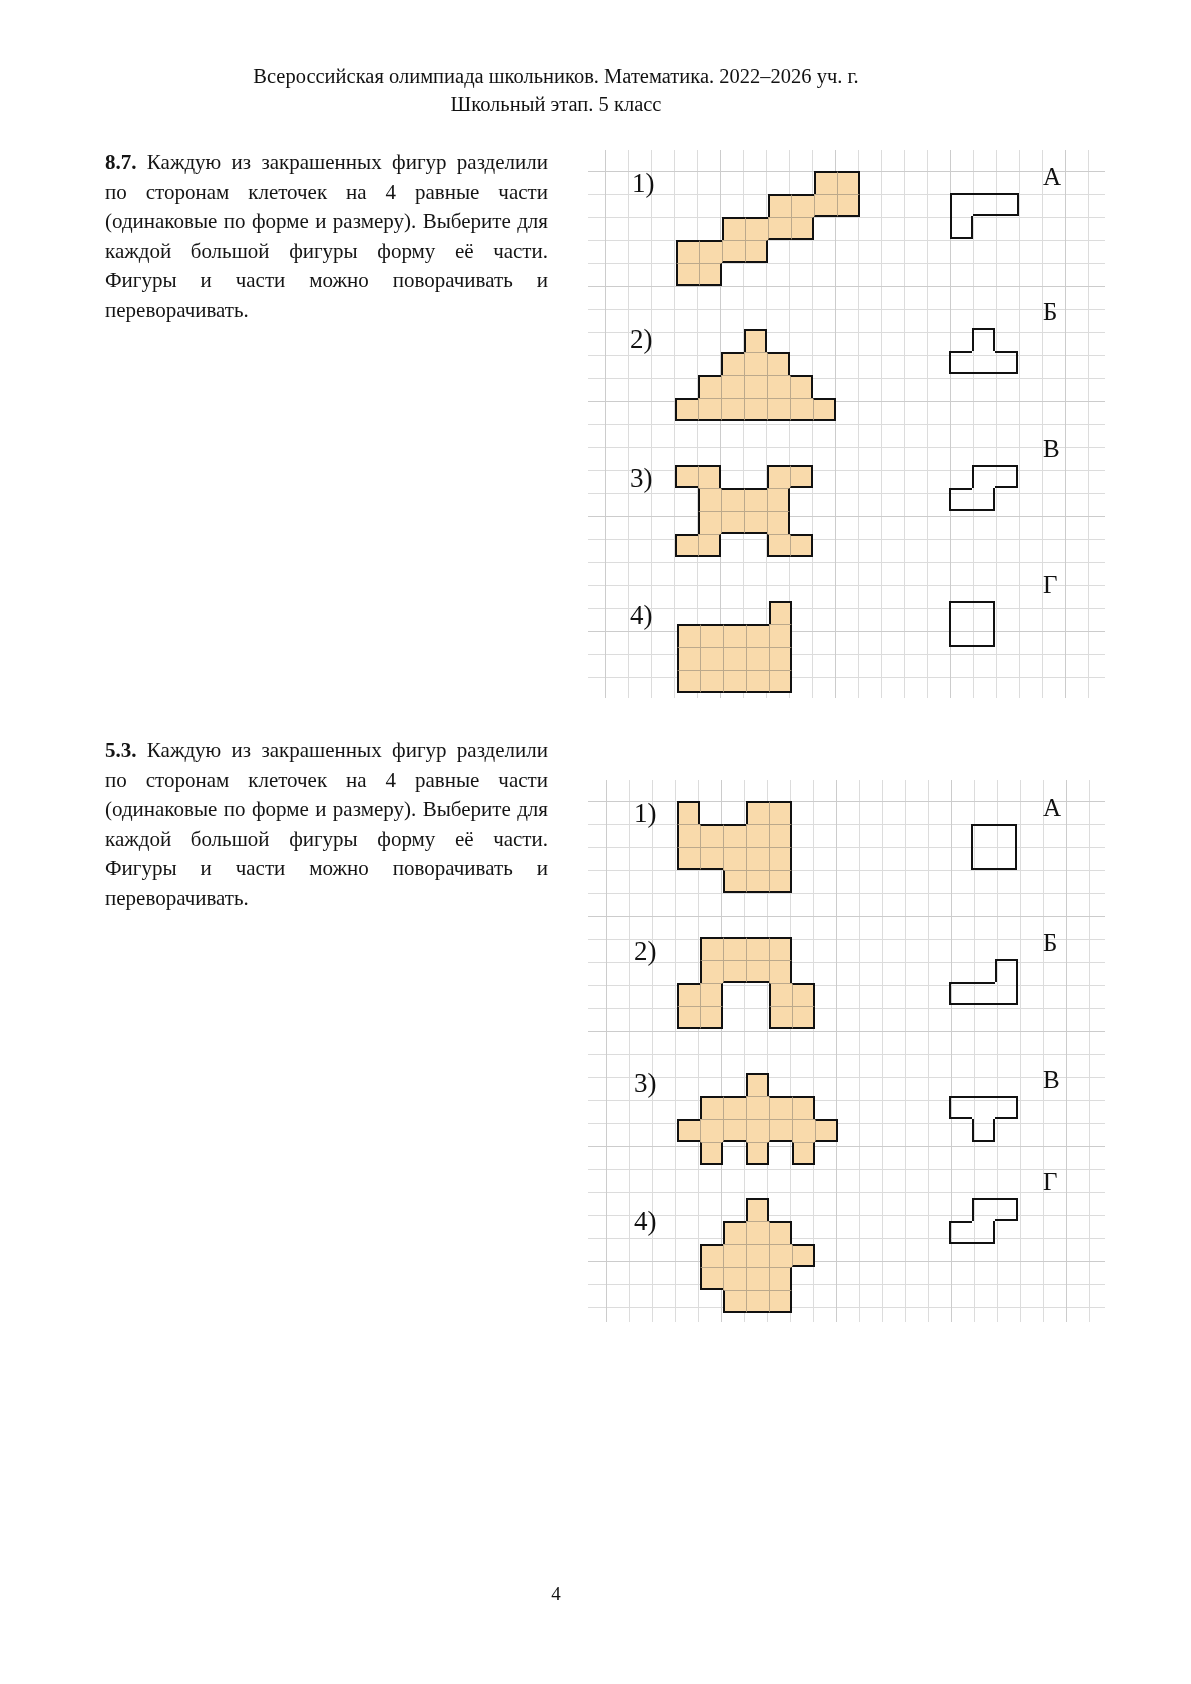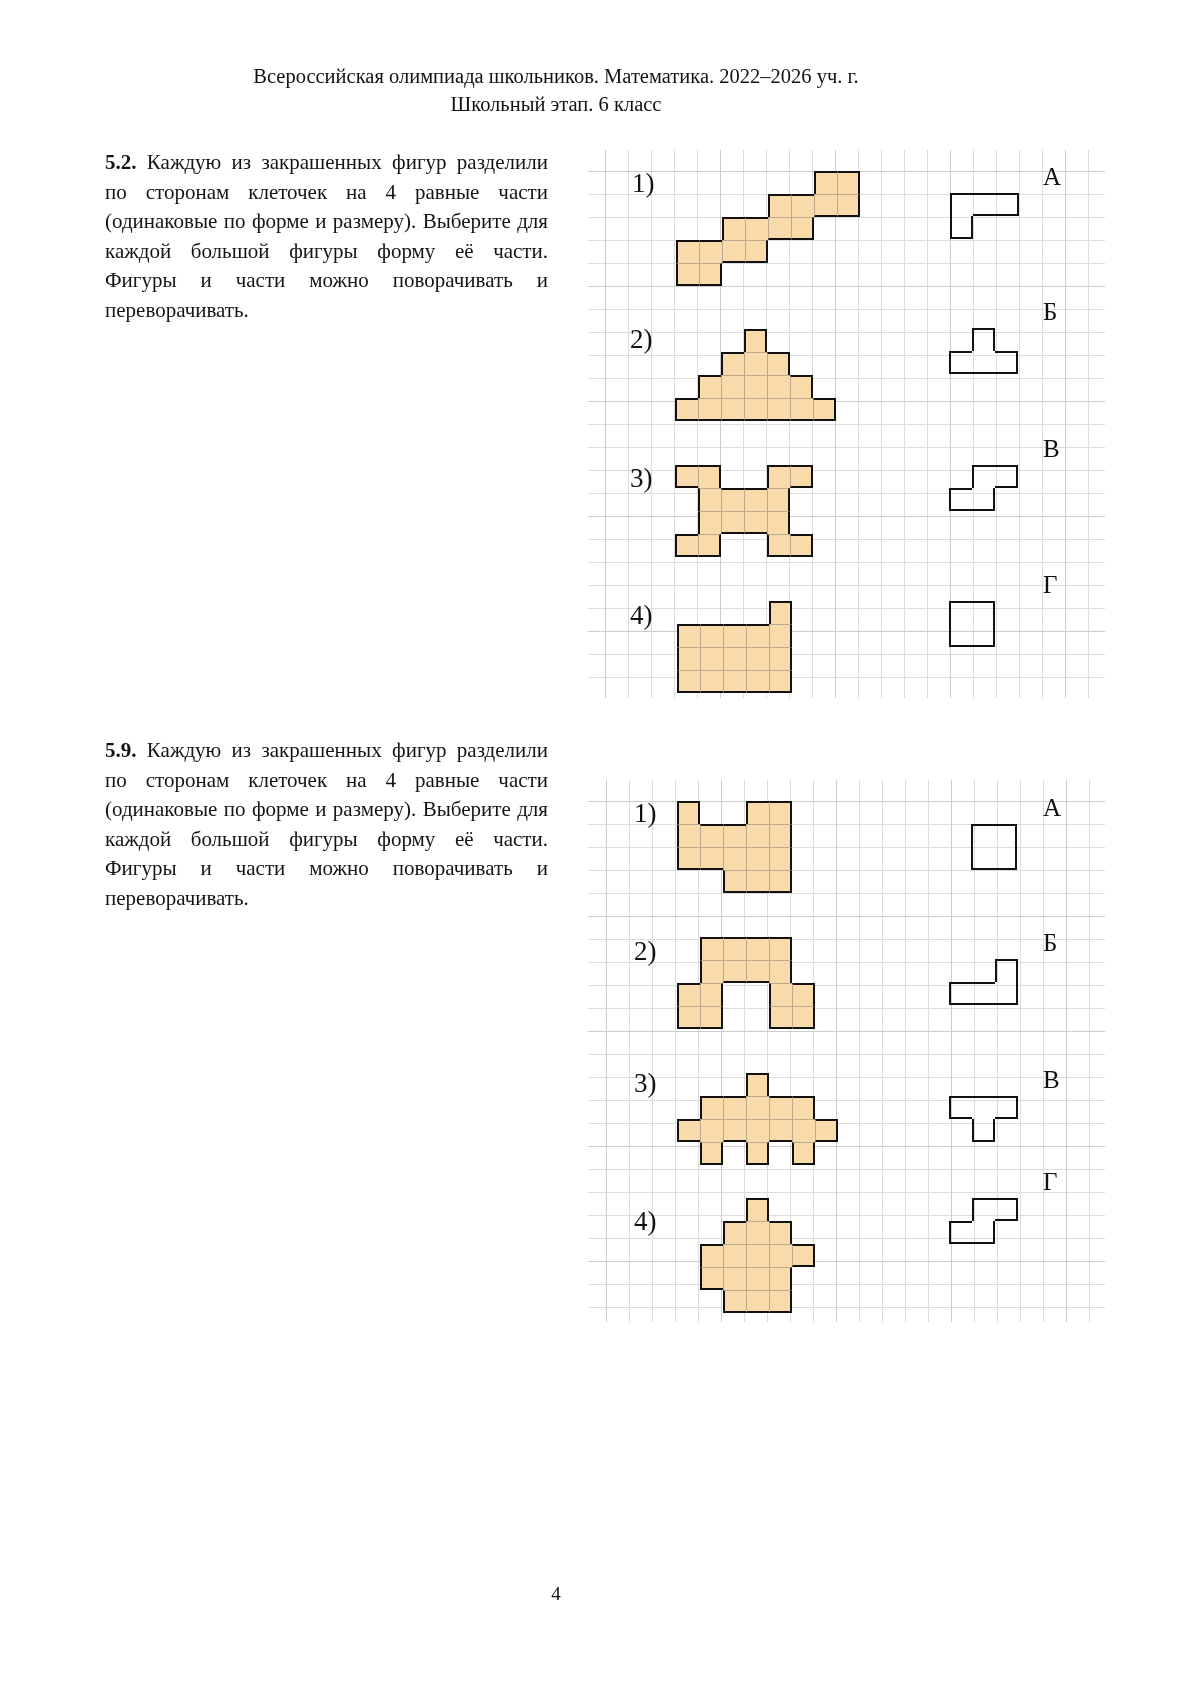--- a/index.html
+++ b/index.html
@@ -26,30 +26,30 @@
   .shape .cl{position:absolute; box-sizing:border-box;}
   .footer{position:absolute; left:0; top:1583px; width:1112px; text-align:center; font-size:19px;}
 </style>
 </head>
 <body>
 
 <div class="page" id="page">
 
   <div class="header">
     <div>Всероссийская олимпиада школьников. Математика. 2022–2026 уч. г.</div>
-    <div>Школьный этап. 6 класс</div>
+    <div>Школьный этап. 5 класс</div>
   </div>
 
   <div class="problem-text" id="text-5-2">
-    <span class="num">5.2.</span>
+    <span class="num">8.7.</span>
     <span>Каждую из закрашенных фигур разделили по сторонам клеточек на 4 равные части (одинаковые по форме и размеру). Выберите для каждой большой фигуры форму её части. Фигуры и части можно поворачивать и переворачивать.</span>
   </div>
 
   <div class="problem-text" id="text-5-3">
-    <span class="num">5.9.</span>
+    <span class="num">5.3.</span>
     <span>Каждую из закрашенных фигур разделили по сторонам клеточек на 4 равные части (одинаковые по форме и размеру). Выберите для каждой большой фигуры форму её части. Фигуры и части можно поворачивать и переворачивать.</span>
   </div>
 
   <div class="grid-paper" id="grid-5-2" style="background-image: linear-gradient(to right, rgb(204, 204, 204) 1px, transparent 1px), linear-gradient(rgb(204, 204, 204) 1px, transparent 1px), linear-gradient(to right, rgb(220, 220, 220) 1px, transparent 1px), linear-gradient(rgb(220, 220, 220) 1px, transparent 1px); background-size: 115px 115px, 115px 115px, 23px 23px, 23px 23px;"></div>
   <div class="grid-paper" id="grid-5-3" style="background-image: linear-gradient(to right, rgb(204, 204, 204) 1px, transparent 1px), linear-gradient(rgb(204, 204, 204) 1px, transparent 1px), linear-gradient(to right, rgb(220, 220, 220) 1px, transparent 1px), linear-gradient(rgb(220, 220, 220) 1px, transparent 1px); background-size: 115px 115px, 115px 115px, 23px 23px, 23px 23px;"></div>
 
   <div class="footer">4</div>
 <div class="fig-label" style="left: 632px; top: 168px;">1)</div>
     <div class="shape" style="left: 676px; top: 171px;">
       <div class="cl" style="left: 138px; top: 0px; width: 23px; height: 23px; background: rgb(249, 218, 171); border-top: 2px solid rgb(17, 17, 17); border-left: 2px solid rgb(17, 17, 17); border-right: none; border-bottom: none;"></div>

